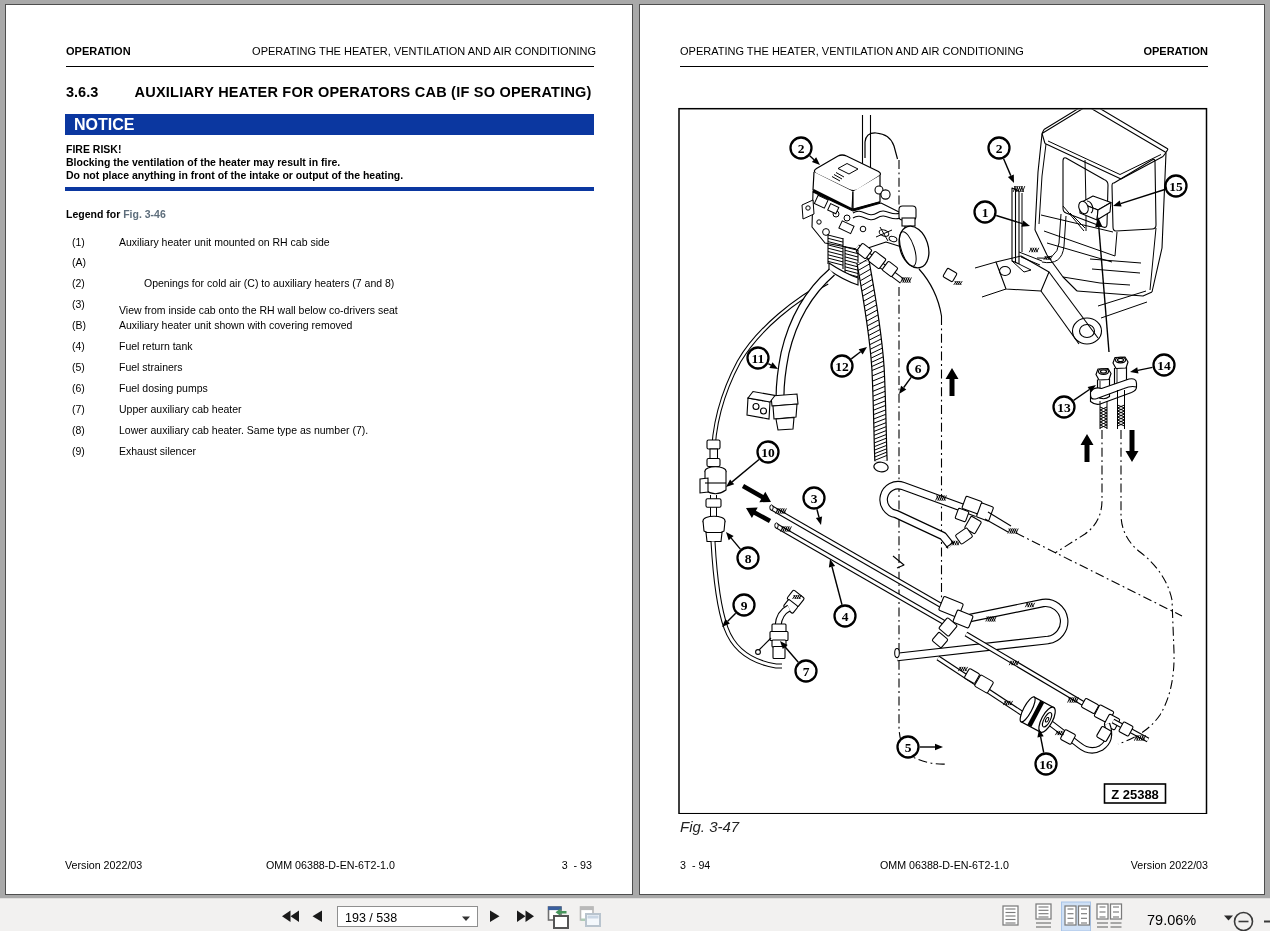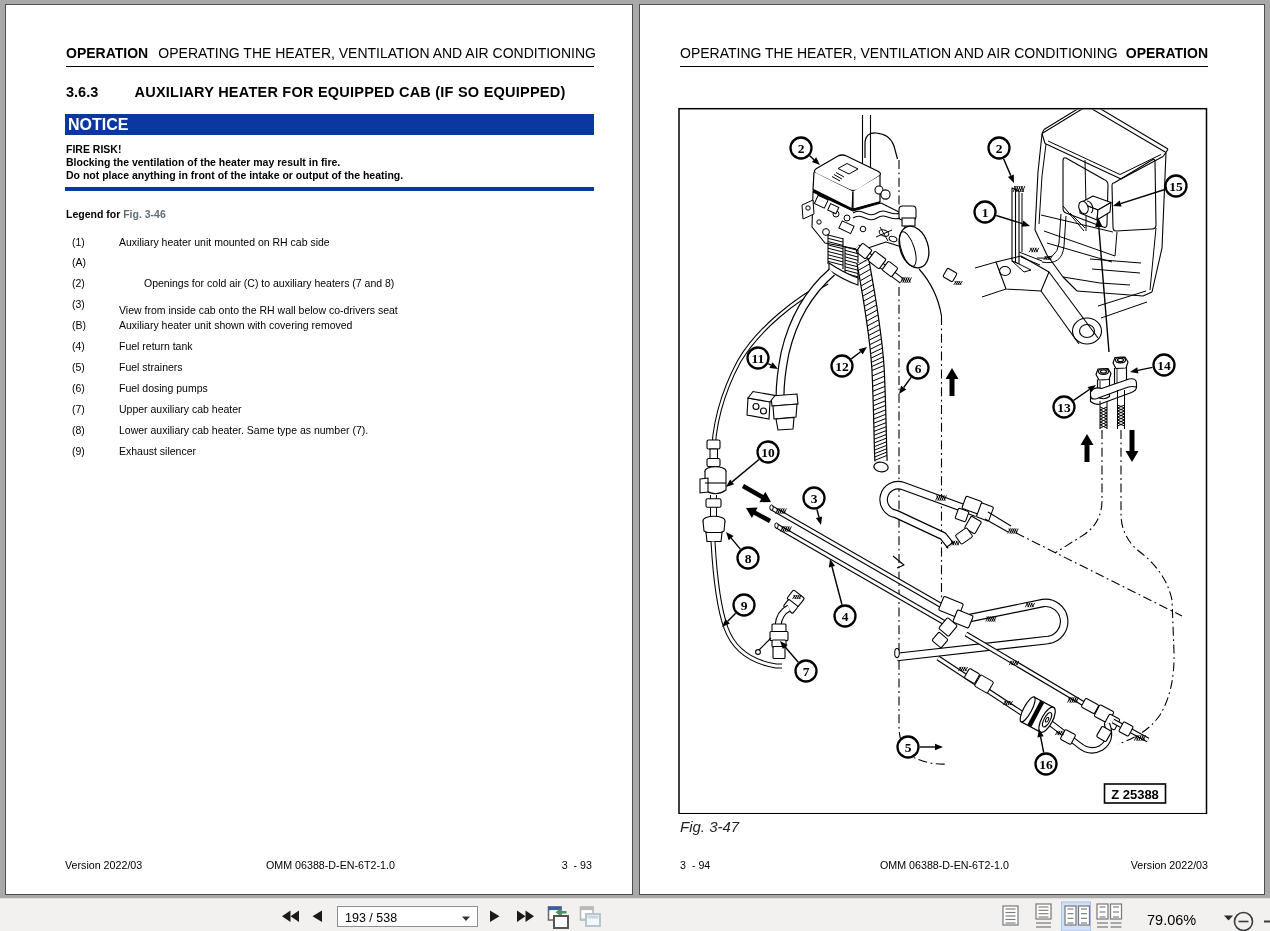--- a/index.html
+++ b/index.html
@@ -1,33 +1,33 @@
 <!DOCTYPE html>
 <html><head>
 <meta charset="utf-8">
 <style>
   html,body{margin:0;padding:0;}
   body{width:1270px;height:931px;background:#a9a9a9;font-family:"Liberation Sans",sans-serif;position:relative;overflow:hidden;}
   .page{position:absolute;top:4px;height:889px;background:#fff;border:1px solid #4e4e4e;}
   #pageL{left:5px;width:626px;}
   #pageR{left:639px;width:624px;}
   .abs{position:absolute;white-space:nowrap;}
-  .hdr{font-size:14px;color:#000;}
+  .hdr{font-size:11px;color:#000;}
   .b{font-weight:bold;}
   #toolbar{position:absolute;left:0;top:898px;width:1270px;height:33px;background:#f2f1f0;border-top:1px solid #e0dfde;padding-left:32px;}
 </style>
 </head>
 <body>
 <div class="page" id="pageL">
   <div class="abs hdr b" style="left:60px;top:39.5px;">OPERATION</div>
   <div class="abs hdr" style="right:36px;top:39.5px;">OPERATING THE HEATER, VENTILATION AND AIR CONDITIONING</div>
   <div class="abs" style="left:60px;top:61px;width:528px;height:1px;background:#000;"></div>
   <div class="abs b" style="left:60px;top:78.5px;font-size:14.5px;">3.6.3</div>
-  <div class="abs b" style="left:128.5px;top:78.5px;font-size:14.5px;letter-spacing:0.23px;">AUXILIARY HEATER FOR EQUIPPED CAB (IF SO EQUIPPED)</div>
-  <div class="abs" style="left:59px;top:109px;width:529px;height:21px;background:#0b37a0;color:#fff;font-weight:bold;font-size:16px;line-height:21px;padding-left:3px;box-sizing:border-box;">NOTICE</div>
+  <div class="abs b" style="left:128.5px;top:78.5px;font-size:14.5px;letter-spacing:0.23px;">AUXILIARY HEATER FOR OPERATORS CAB (IF SO OPERATING)</div>
+  <div class="abs" style="left:59px;top:109px;width:529px;height:21px;background:#0b37a0;color:#fff;font-weight:bold;font-size:16px;line-height:21px;padding-left:9px;box-sizing:border-box;">NOTICE</div>
   <div class="abs b" style="left:60px;top:138px;font-size:10.5px;line-height:13.2px;">FIRE RISK!<br>Blocking the ventilation of the heater may result in fire.<br>Do not place anything in front of the intake or output of the heating.</div>
   <div class="abs" style="left:59px;top:182px;width:529px;height:3.5px;background:#0b37a0;"></div>
   <div class="abs" style="left:60px;top:203px;font-size:10.5px;"><span class="b">Legend for</span> <span class="b" style="color:#5d6d7b;">Fig. 3-46</span></div>
 <div class="abs" style="left:66px;top:230.5px;font-size:10.5px;">(1)</div>
 <div class="abs" style="left:113px;top:230.5px;font-size:10.5px;">Auxiliary heater unit mounted on RH cab side</div>
 <div class="abs" style="left:66px;top:251.4px;font-size:10.5px;">(A)</div>
 <div class="abs" style="left:113px;top:251.4px;font-size:10.5px;margin-top:48px;">View from inside cab onto the RH wall below co-drivers seat</div>
 <div class="abs" style="left:66px;top:272.3px;font-size:10.5px;">(2)</div>
 <div class="abs" style="left:128px;top:272.3px;font-size:10.5px;margin-left:10px;">Openings for cold air (C) to auxiliary heaters (7 and 8)</div>
 <div class="abs" style="left:66px;top:293.2px;font-size:10.5px;">(3)</div>

